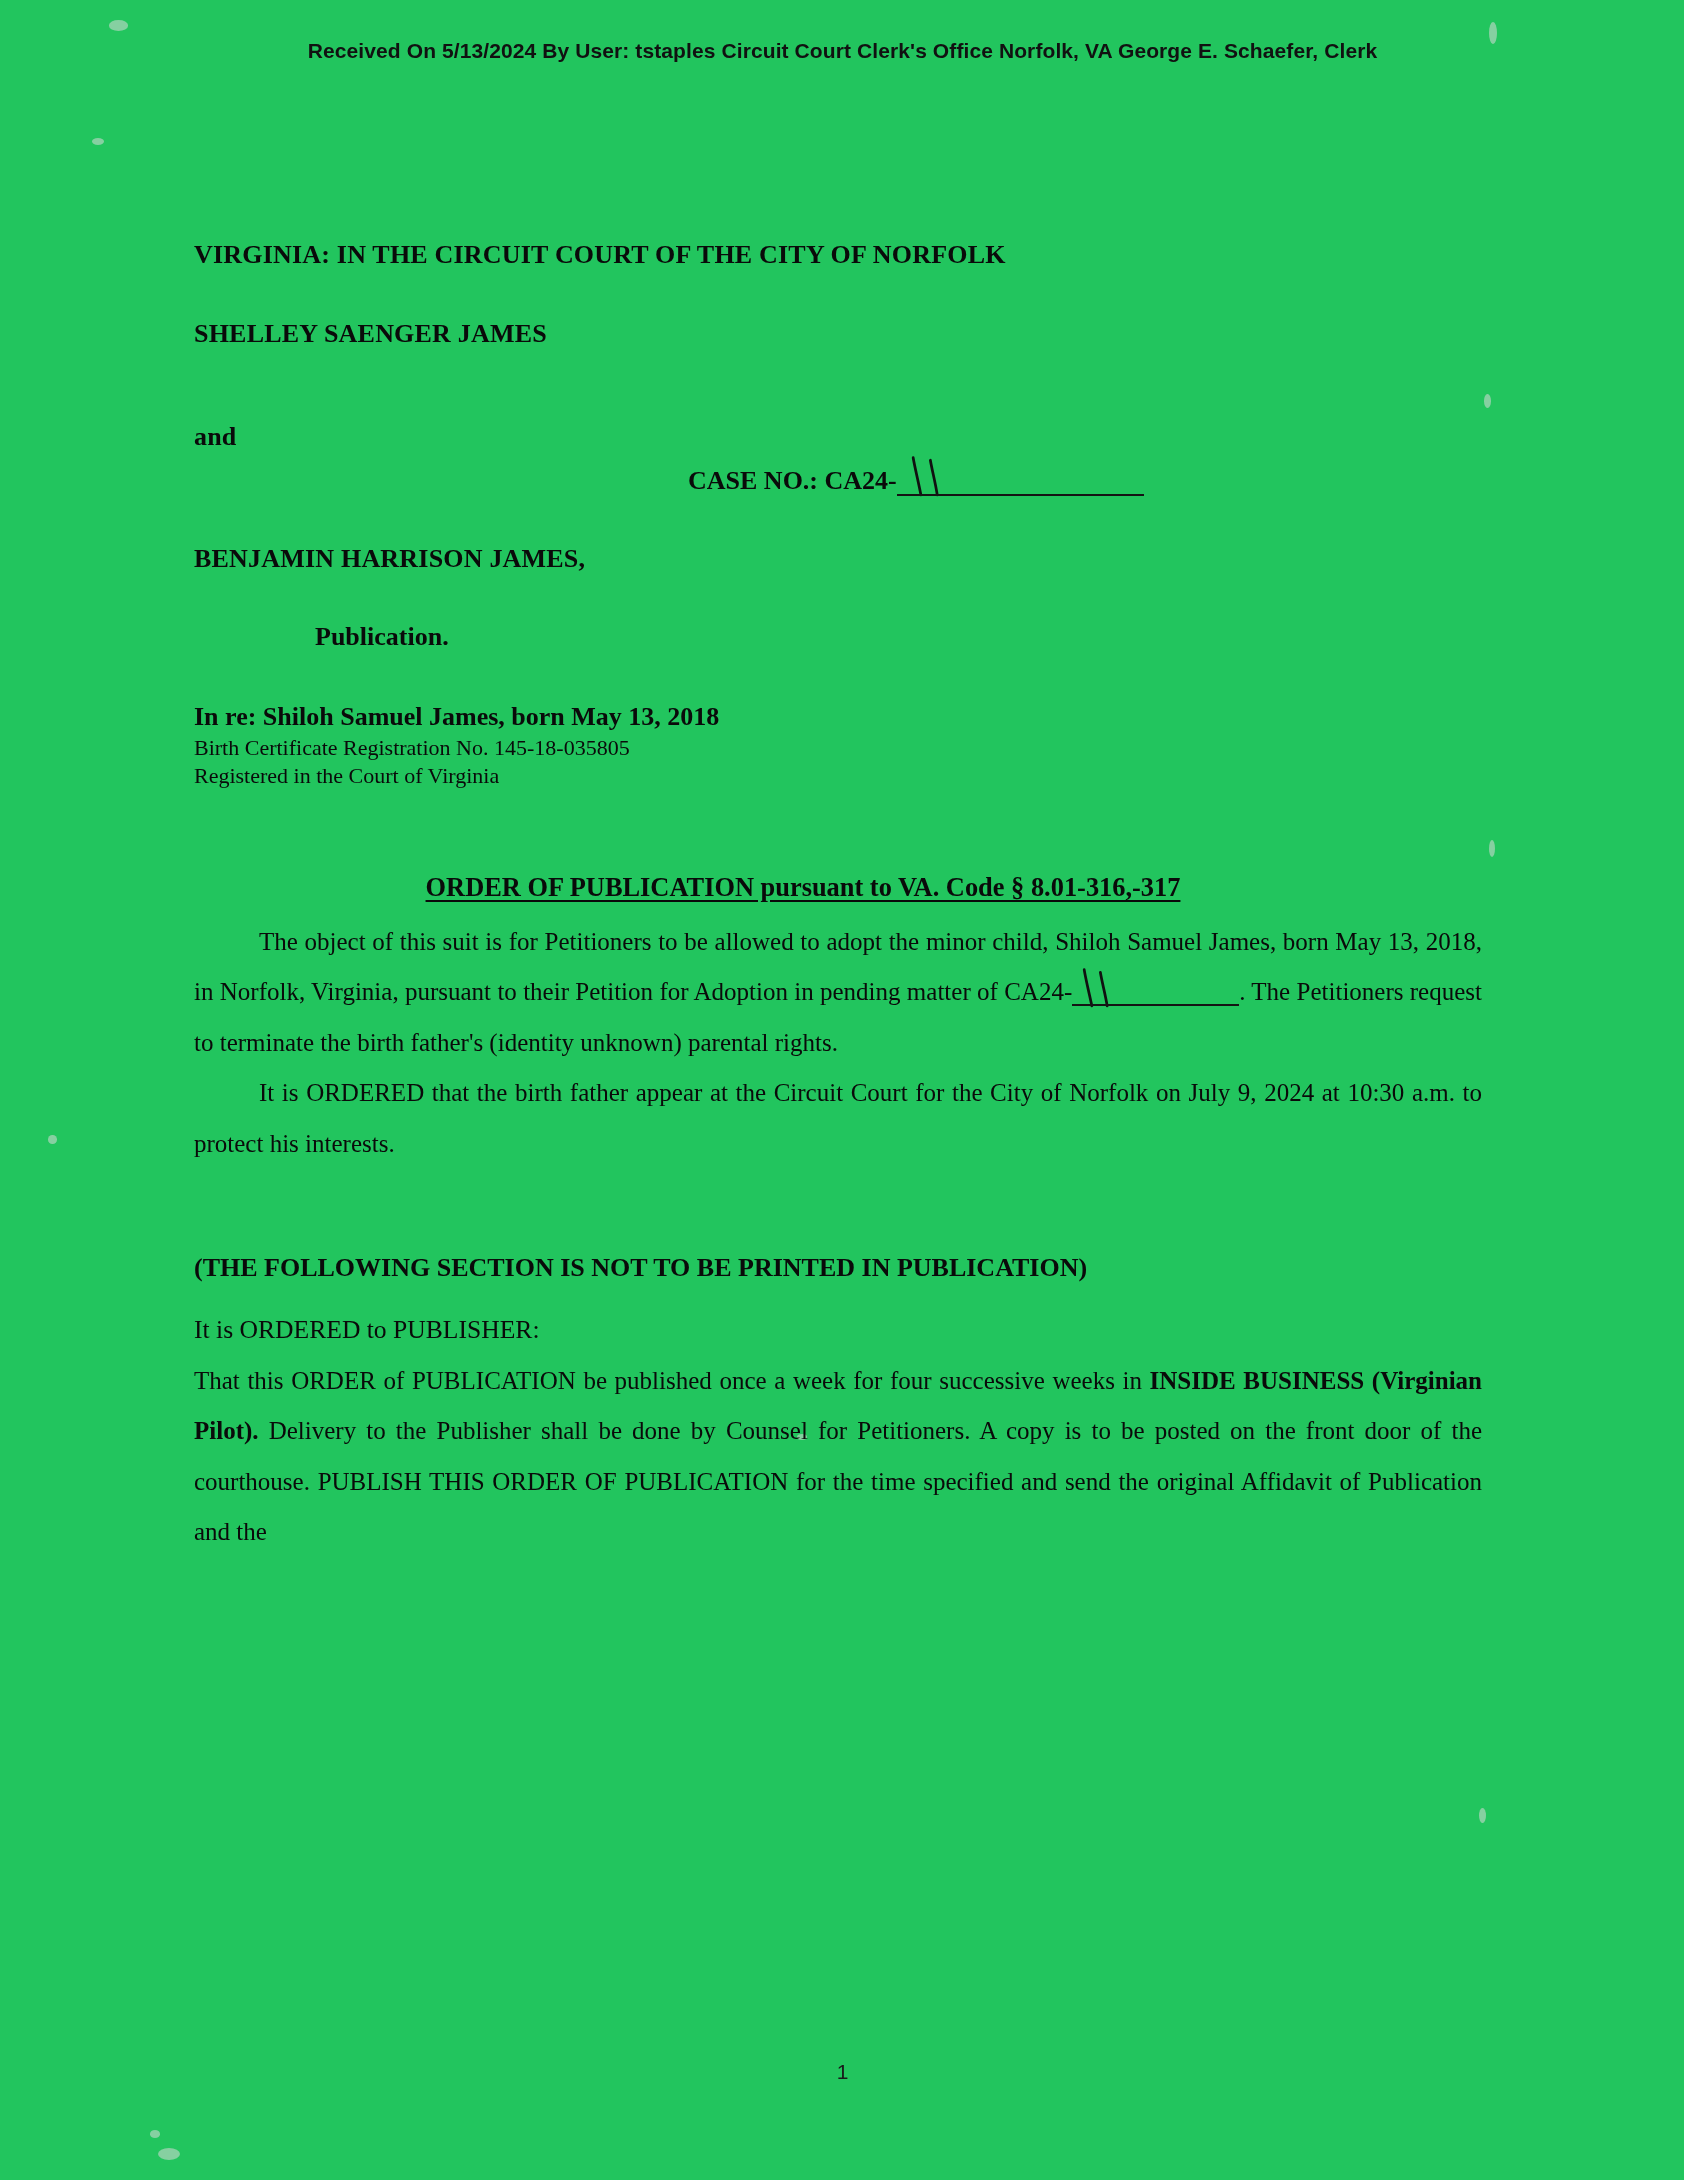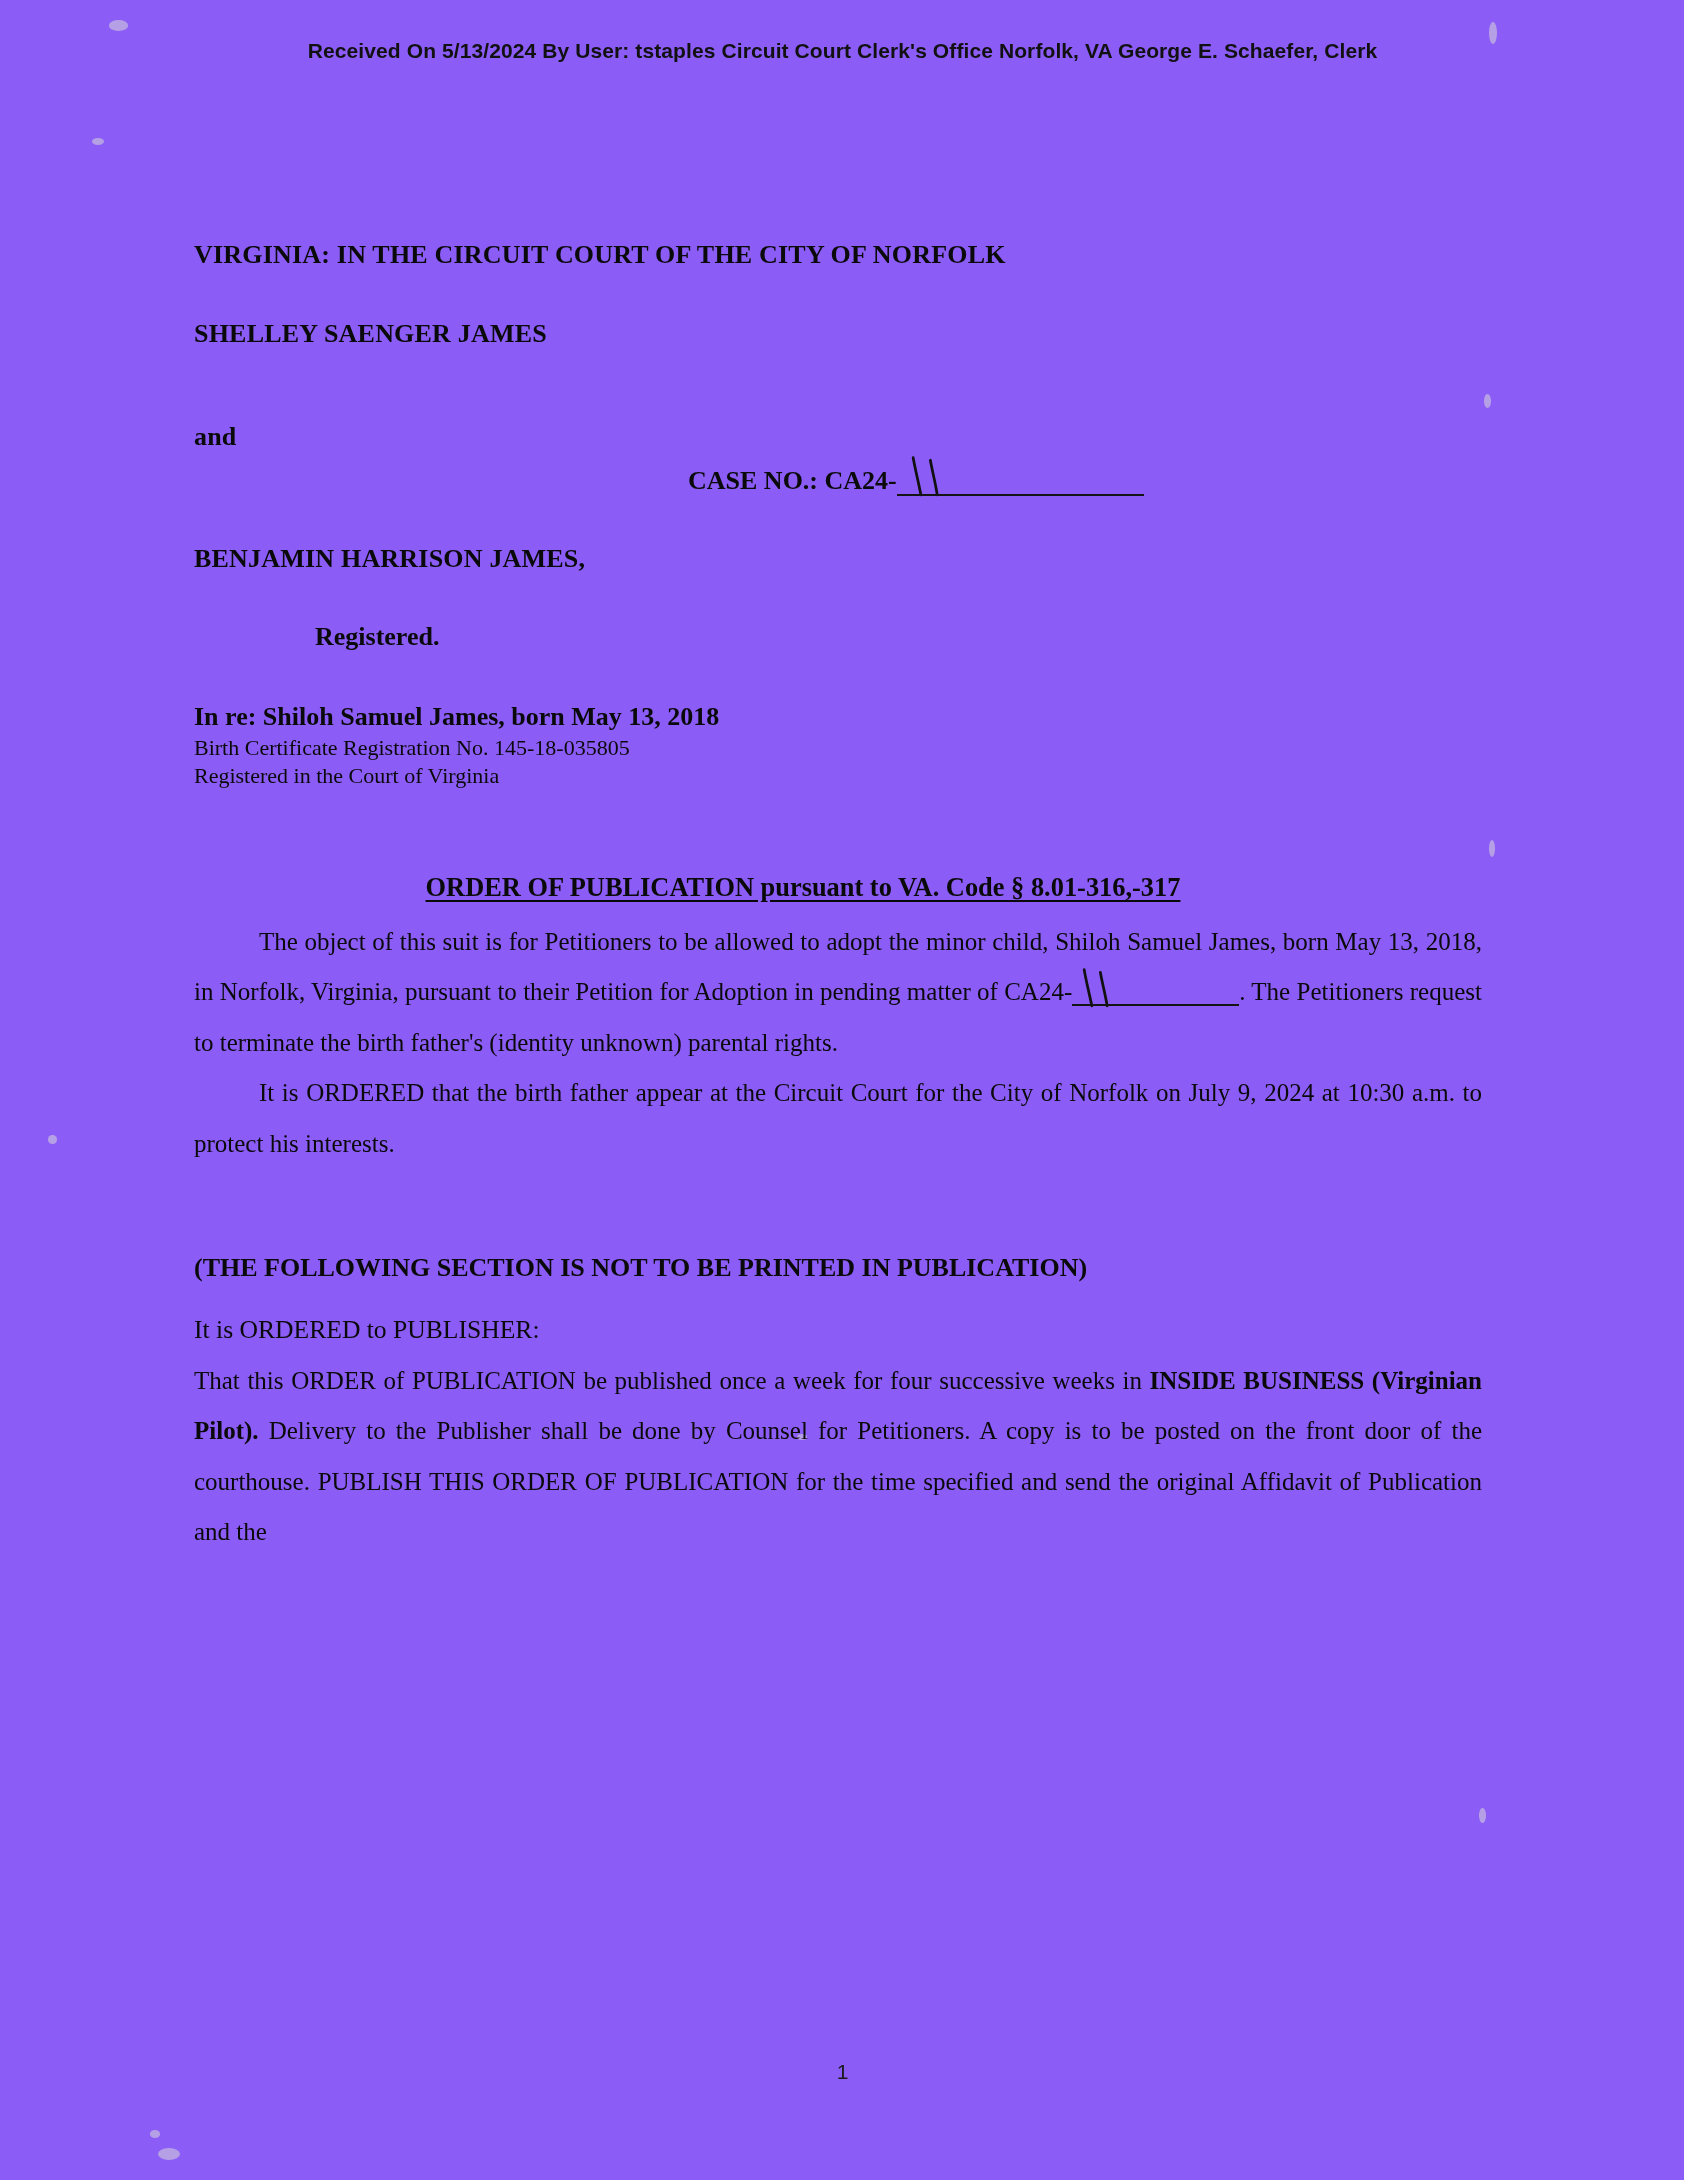--- a/index.html
+++ b/index.html
@@ -12,21 +12,21 @@
     height: 2181px;
     position: relative;
     font-family: "Liberation Serif", "DejaVu Serif", serif;
     color: #0a0a0a;
     overflow: hidden;
   }
 
   .page {
     position: absolute;
     inset: 0;
-    background: #8b5cf6;
+    background: #22c55e;
   }
 
   
   .speckle {
     position: absolute;
     background: #d8d8d8;
     border-radius: 50%;
     opacity: 0.55;
     pointer-events: none;
   }
@@ -228,21 +228,21 @@
         </span>
       </div>
     </div>
 
     <div class="sp-34"></div>
 
     <div class="caption-line">BENJAMIN HARRISON JAMES,</div>
 
     <div class="sp-56"></div>
 
-    <div class="petitioners">Registered.</div>
+    <div class="petitioners">Publication.</div>
 
     <div class="sp-56"></div>
 
     <div class="inre">In re: Shiloh Samuel James, born May 13, 2018</div>
     <div class="inre-sub">Birth Certificate Registration No. 145-18-035805</div>
     <div class="inre-sub">Registered in the Court of Virginia</div>
 
     <div class="sp-56"></div>
     <div class="sp-40"></div>
 

